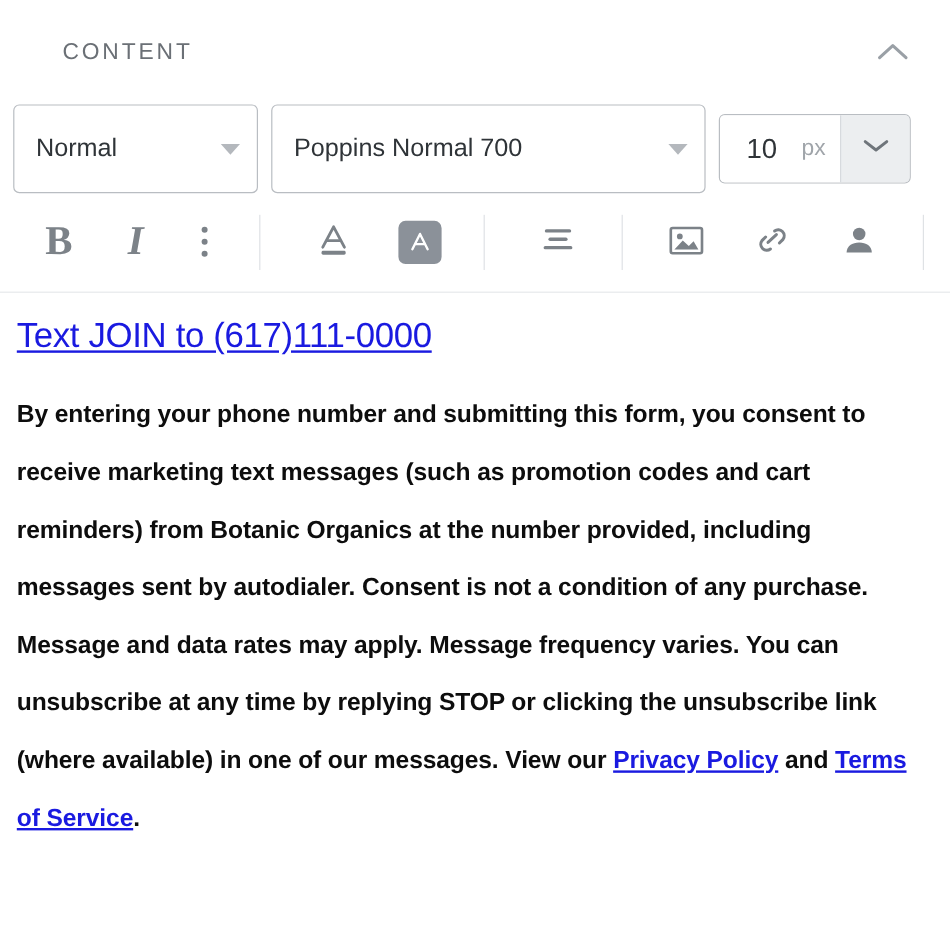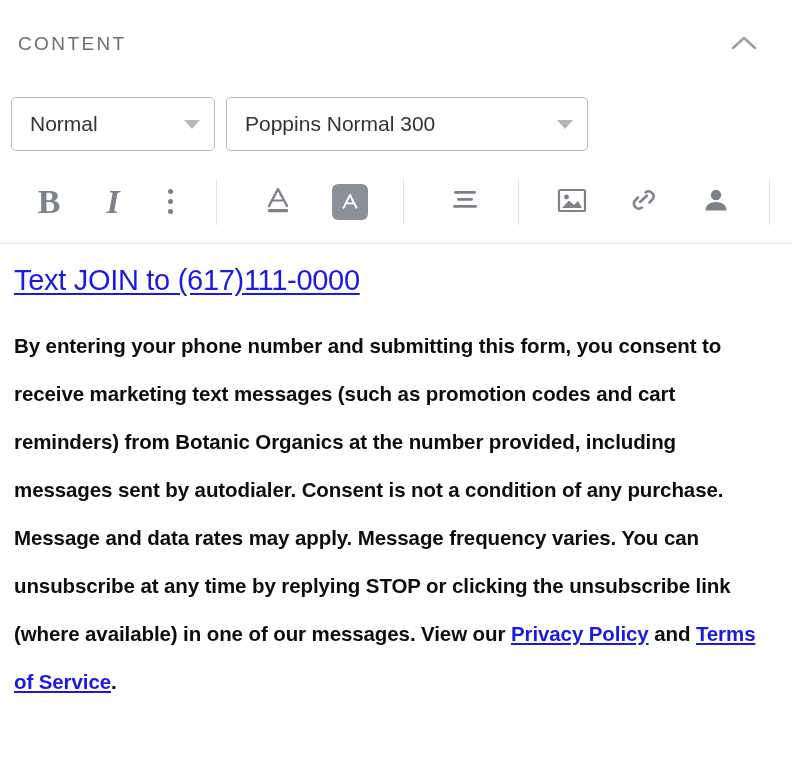--- a/index.html
+++ b/index.html
@@ -16,21 +16,21 @@
     overflow: hidden;
     position: relative;
   }
 
   
   .panel-header {
     height: 88px;
     display: flex;
     align-items: center;
     justify-content: space-between;
-    padding: 0 26px 0 18px;
+    padding: 0 26px 0 52px;
   }
   .panel-title {
     font-size: 19px;
     font-weight: 500;
     letter-spacing: 2.4px;
     color: #6b7076;
     text-transform: uppercase;
     user-select: none;
   }
   .collapse-btn {
@@ -50,21 +50,21 @@
 
   
   .controls-row {
     display: flex;
     align-items: center;
     gap: 11px;
     padding: 0 0 0 11px;
     height: 72px;
   }
   .select-box {
-    height: 54px;
+    height: 74px;
     border: 1px solid #b9bdc2;
     border-radius: 5px;
     background: #fff;
     display: flex;
     align-items: center;
     padding: 0 14px 0 18px;
     cursor: pointer;
     position: relative;
   }
   .select-box .sel-label {
@@ -239,24 +239,37 @@
 </div>
 
 <div class="controls-row">
 
   <div class="select-box style-select">
     <span class="sel-label">Normal</span>
     <span class="tri-down"></span>
   </div>
 
   <div class="select-box font-select">
-    <span class="sel-label">Poppins Normal 300</span>
+    <span class="sel-label">Poppins Normal 700</span>
     <span class="tri-down"></span>
   </div>
 
+  <div class="size-field">
+    <div class="size-value-wrap">
+      <input class="size-value" type="text" value="10" style="">
+      <span class="size-unit">px</span>
+    </div>
+    <div class="size-stepper">
+      <span>
+        <svg width="24" height="15" viewBox="0 0 24 15" fill="none" aria-hidden="true">
+          <path d="M3 4 L12 11 L21 4" stroke="#6f757b" stroke-width="2.4" stroke-linecap="round" stroke-linejoin="round"></path>
+        </svg>
+      </span>
+    </div>
+  </div>
 
 </div>
 
 <div class="toolbar">
 
   <button class="tb-btn">
     <span class="glyph-b">B</span>
   </button>
 
   <span class="tb-gap-sm"></span>

